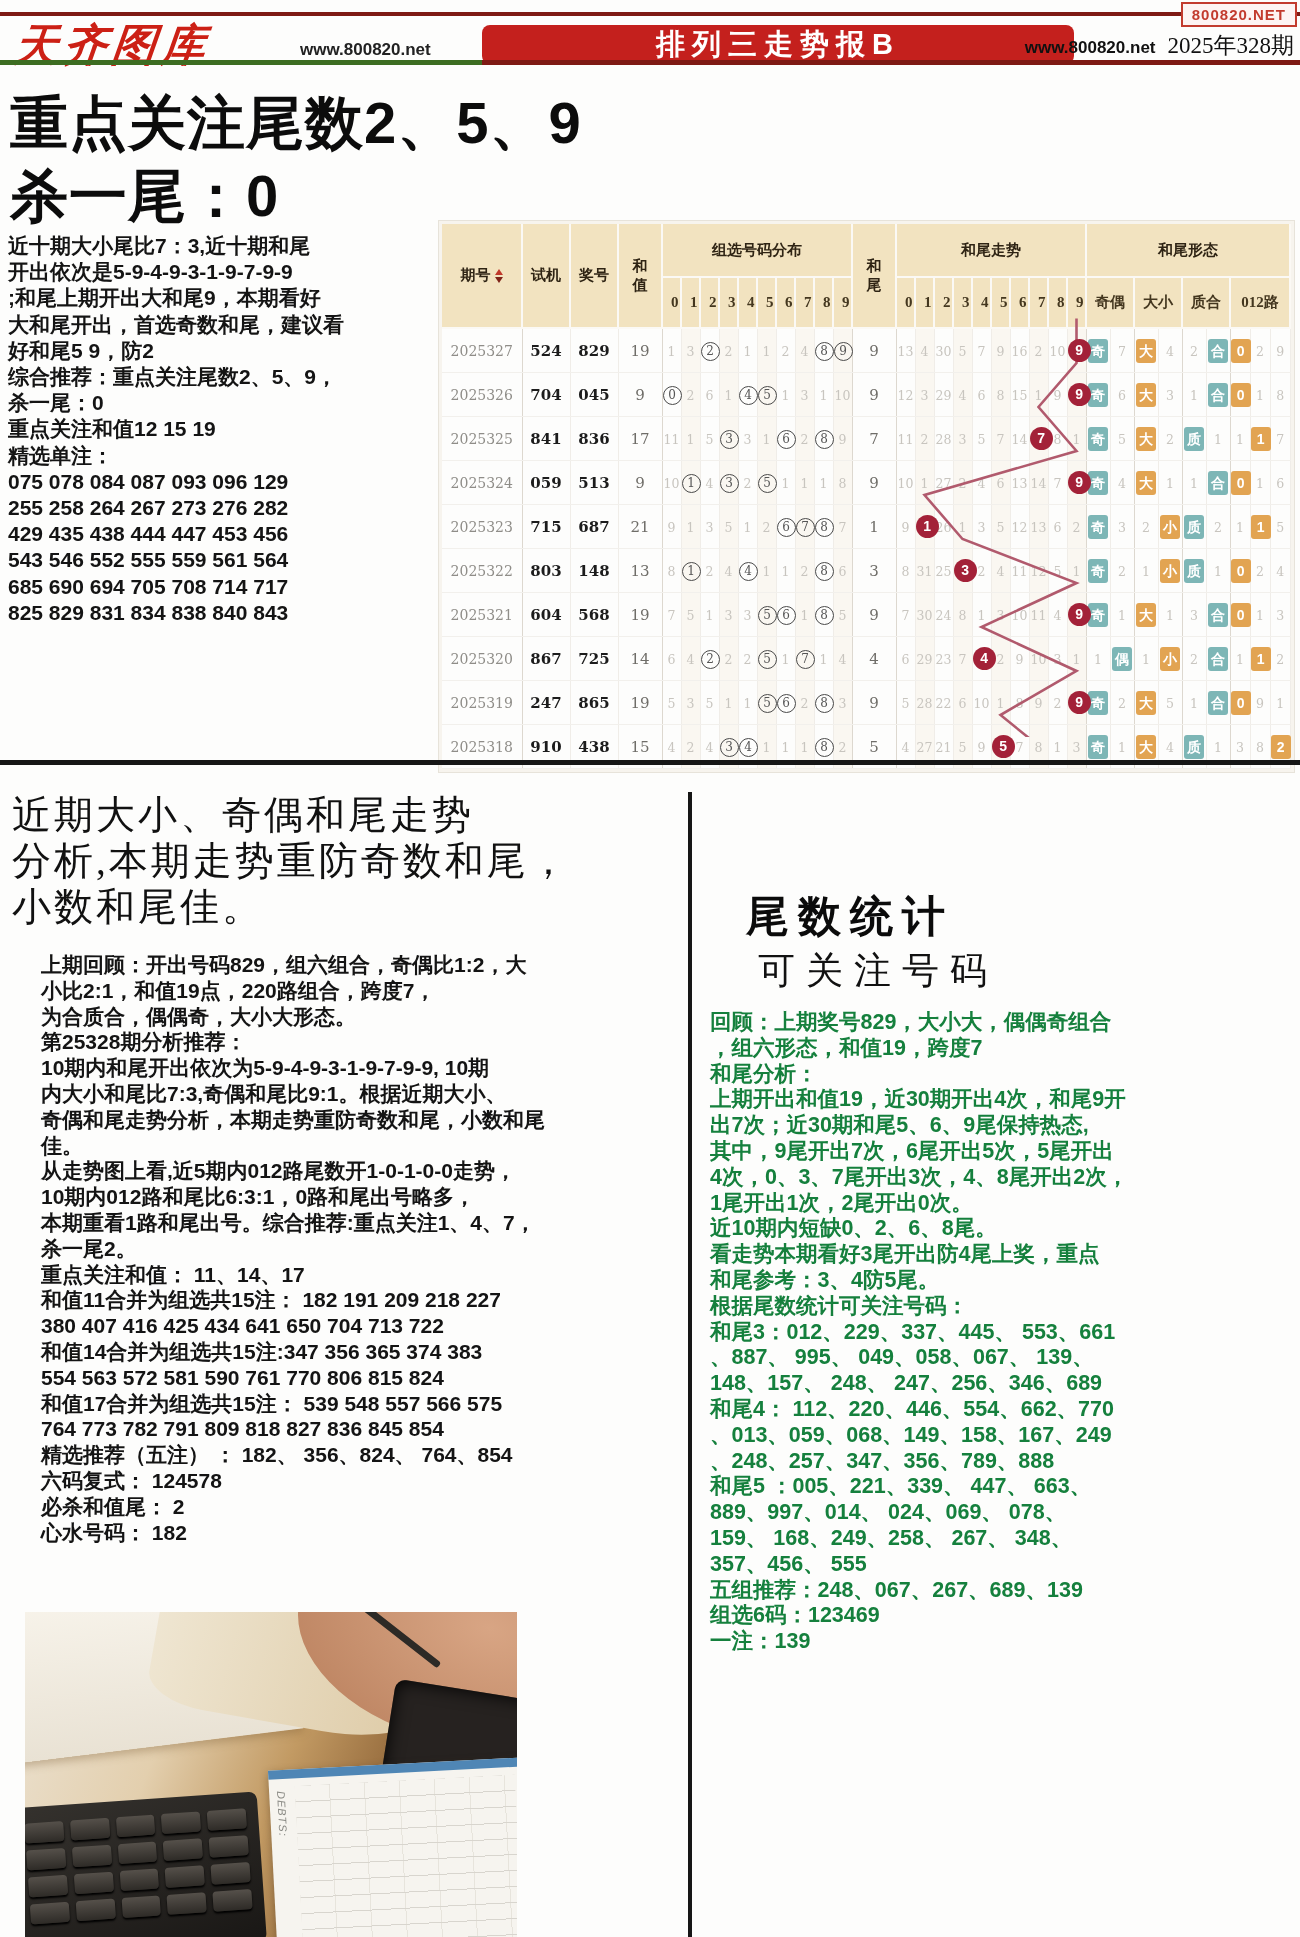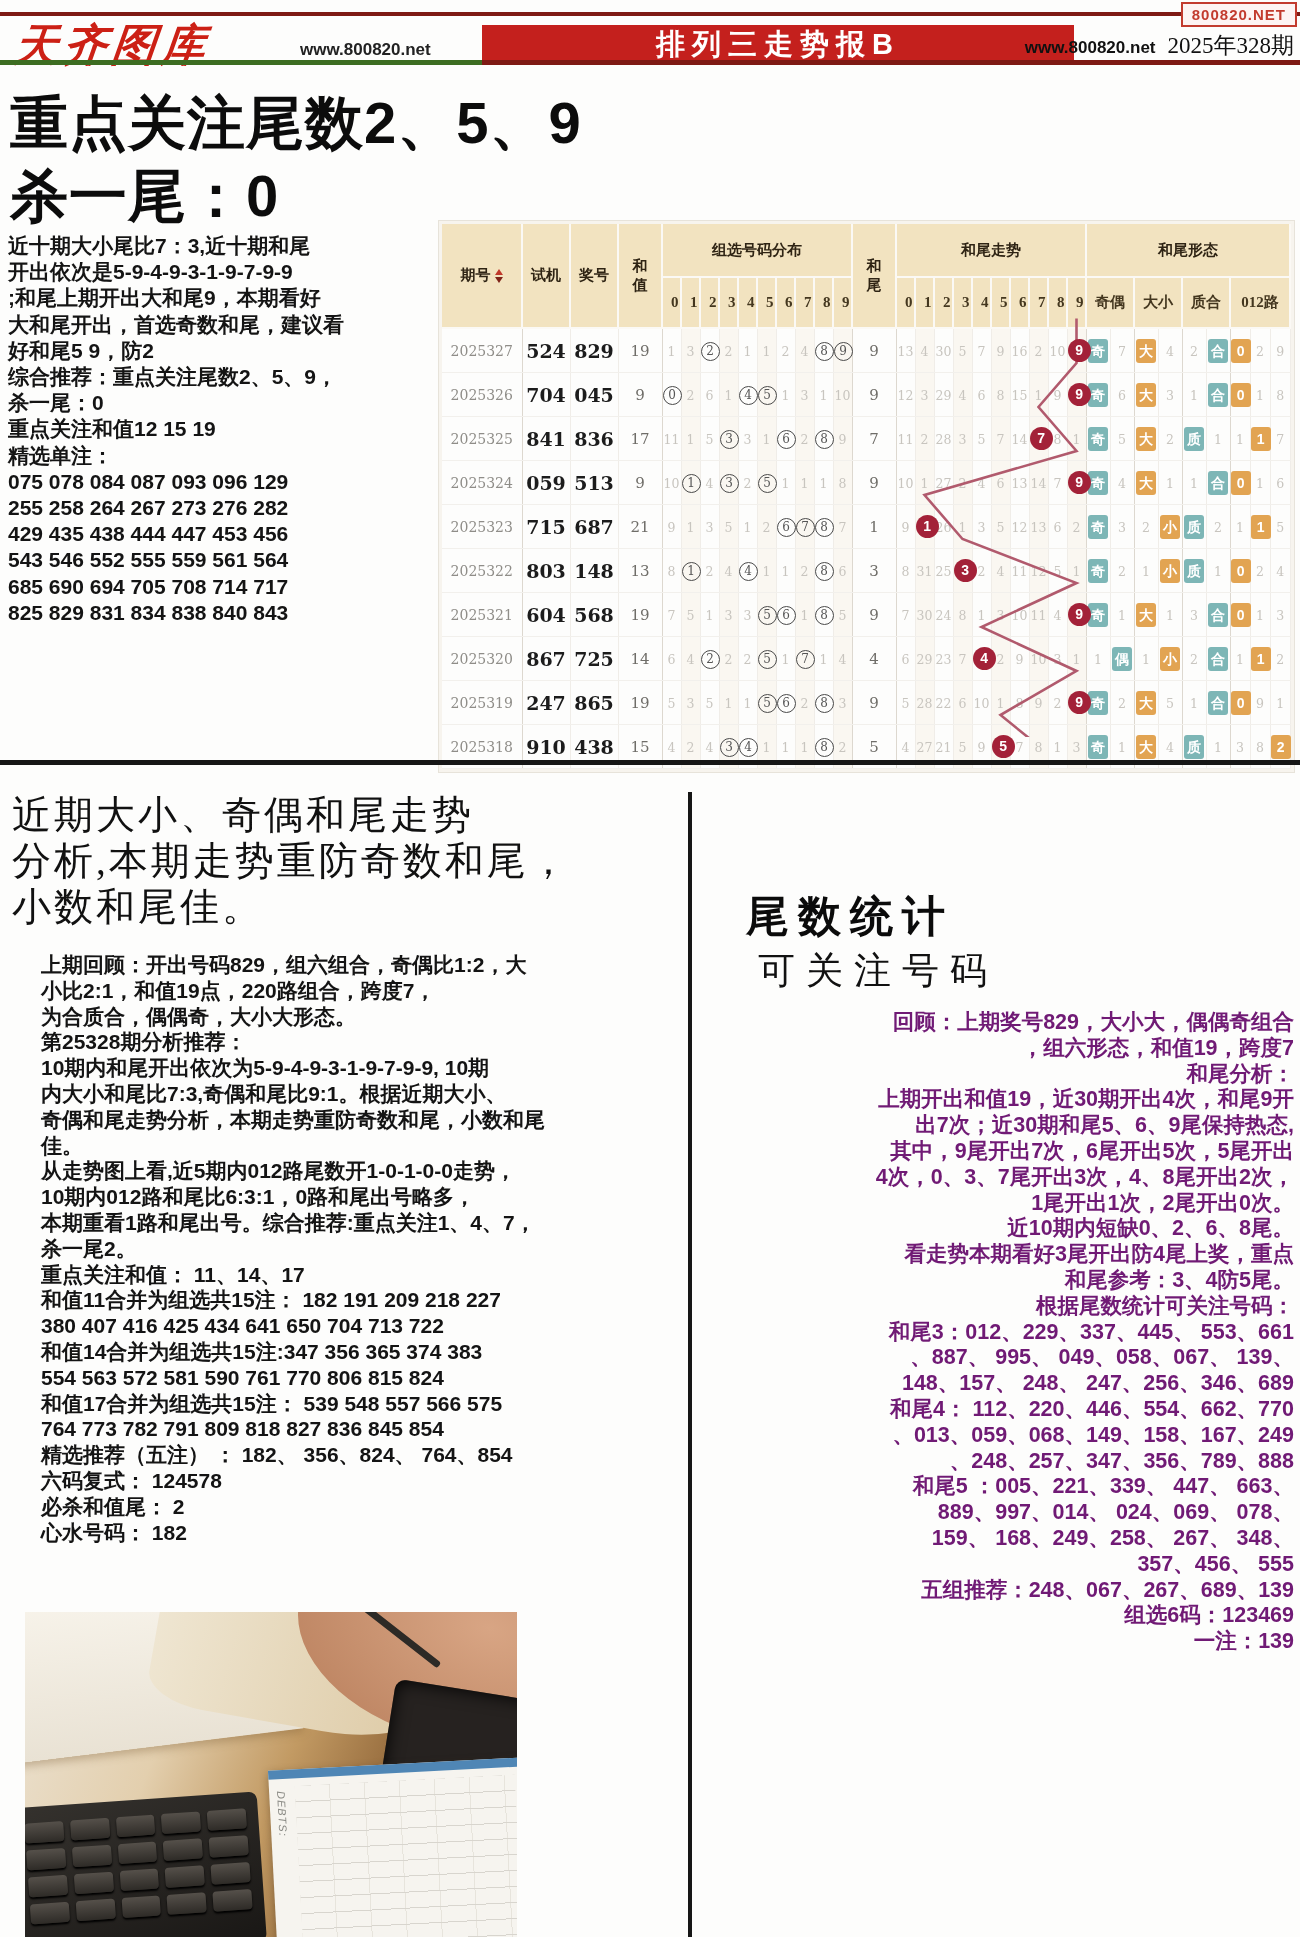--- a/index.html
+++ b/index.html
@@ -6,21 +6,21 @@
   .page{position:relative;width:1300px;height:1937px;background:#fdfdfc;overflow:hidden;
         font-family:"Liberation Sans",sans-serif;color:#1a1a1a;}
   
   .topline{position:absolute;left:0;top:12px;width:1300px;height:4px;background:#7e1a14;}
   .badge{position:absolute;right:3px;top:2px;border:2px solid #c23b2e;background:#fdf4f3;
          color:#c23b2e;font-size:15px;font-weight:700;letter-spacing:1px;padding:2px 9px;z-index:5;text-align:right;}
   .logo{position:absolute;left:14px;top:16px;font-family:"DejaVu Serif",serif;font-style:italic;
         font-weight:700;font-size:44px;color:#cc2015;letter-spacing:5px;transform:skewX(-6deg);}
   .site-left{position:absolute;left:300px;top:40px;font-size:17px;font-weight:700;color:#222;}
   .title-box{position:absolute;left:482px;top:25px;width:592px;height:39px;background:#c4201d;
-             display:flex;align-items:center;justify-content:center;}
+             display:flex;align-items:center;justify-content:center;border-radius:8px;}
   .title-box span{color:#fff;font-size:29px;font-weight:900;letter-spacing:7px;}
   .hdr-right{position:absolute;right:6px;top:30px;display:flex;align-items:baseline;gap:12px;}
   .site-right{font-size:17px;font-weight:700;color:#111;}
   .issue-no{font-family:"Liberation Serif",serif;font-size:23px;color:#111;}
   .underbar{position:absolute;left:0;top:60px;width:1300px;height:5px;
             background:linear-gradient(90deg,#3d6d22 0,#3d6d22 482px,#7e1a14 482px,#7e1a14 100%);}
   
   .headline{position:absolute;left:10px;top:86px;font-weight:900;font-size:58px;line-height:1.26;
             color:#0c0c0c;letter-spacing:1px;}
   
@@ -32,21 +32,21 @@
   table#trend-table{border-collapse:collapse;table-layout:fixed;width:848px;background:#fdfdfc;}
   #trend-table th{background:#f2e3c0;color:#2f2414;font-size:15px;font-weight:700;
        border-right:2px solid #fbf9f5;border-bottom:2px solid #fbf9f5;padding:8px;text-align:center;}
   #trend-table thead tr:first-child th{height:36px;}
   #trend-table thead tr:last-child th{height:33px;font-family:"Liberation Serif",serif;color:#44371f;}
   #trend-table td{height:43px;text-align:center;vertical-align:middle;padding:0;
        border-right:1px solid #f0ede8;border-bottom:1px solid #f2f0ec;background:#fdfdfc;}
   #trend-table td.alt{background:#faf7f1;}
   #trend-table td.gb{border-right:1px solid #ddd8cf;}
   .c-issue{font-family:"DejaVu Serif",serif;font-size:14px;color:#8f8d88;}
-  .c-num{font-family:"DejaVu Serif",serif;font-size:19px;font-weight:700;color:#1c1c1c;}
+  .c-num{font-family:"DejaVu Serif",serif;font-size:15px;font-weight:700;color:#1c1c1c;}
   .c-sum{font-family:"DejaVu Serif",serif;font-size:15px;color:#6f6d68;}
   .faint{font-family:"DejaVu Serif",serif;font-size:12.5px;color:#c8c5bf;}
   .circ{display:inline-block;min-width:17px;height:17px;line-height:16px;border:1.5px solid #4a4a4a;
         border-radius:50%;color:#555;font-size:12px;font-family:"DejaVu Serif",serif;}
   .rbadge{display:inline-block;width:23px;height:23px;line-height:23px;border-radius:50%;
           background:#a32138;color:#fff;font-weight:700;font-size:14px;position:relative;z-index:3;}
   .pbadge{display:inline-block;width:20px;height:24px;line-height:24px;border-radius:3px;
           color:#fff;font-size:14px;font-weight:700;}
   .teal{background:#7db6b6;} .orange{background:#e2a452;}
   .sorts{display:inline-flex;flex-direction:column;margin-left:4px;vertical-align:middle;}
@@ -61,21 +61,21 @@
   .ana-head{position:absolute;left:12px;top:792px;font-family:"Liberation Serif",serif;
             font-size:39px;color:#111;line-height:46px;letter-spacing:3px;}
   .ana-body{position:absolute;left:8px;top:952px;width:676px;font-size:21px;font-weight:700;
             line-height:25.8px;color:#141414;margin-left:33px;}
   
   .ts-title{position:absolute;left:746px;top:860px;font-size:43px;font-weight:900;
             letter-spacing:9px;color:#0b0b0b;margin-top:28px;}
   .ts-sub{position:absolute;left:758px;top:946px;font-family:"Liberation Serif",serif;
           font-size:37px;color:#111;letter-spacing:11px;}
   .ts-body{position:absolute;left:710px;top:1010px;width:584px;font-size:21.5px;font-weight:700;
-           line-height:25.8px;color:#701a75;text-align:right;}
+           line-height:25.8px;color:#15803d;}
   
   .photo{position:absolute;left:25px;top:1612px;width:492px;height:325px;overflow:hidden;
          background:linear-gradient(112deg,#ece3d3 0%,#e3cfae 30%,#c29a63 52%,#8a5f33 74%,#6b4423 100%);}
   .ph-paper{position:absolute;left:-30px;top:-20px;width:300px;height:155px;
             background:linear-gradient(180deg,#f7f3ea,#e9e2d4);transform:rotate(-7deg);
             box-shadow:0 4px 8px rgba(120,90,50,.35);}
   .ph-book{position:absolute;left:130px;top:-35px;width:300px;height:150px;
            background:linear-gradient(95deg,#efe6d2,#dcc8a2);transform:rotate(10deg);
            border-radius:10% 60% 40% 20%;}
   .ph-hand{position:absolute;right:-45px;top:-55px;width:270px;height:175px;

